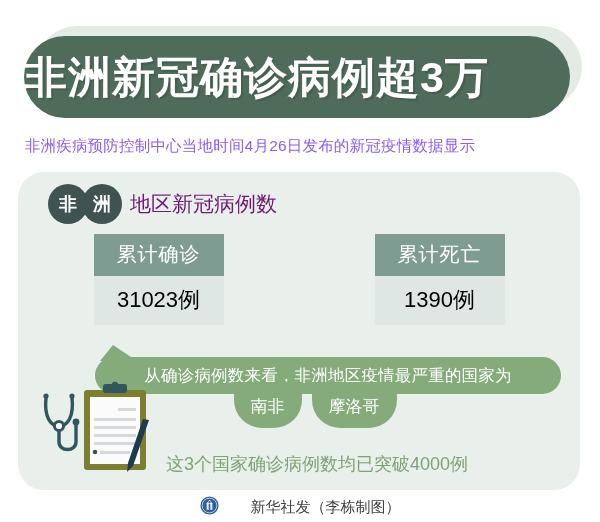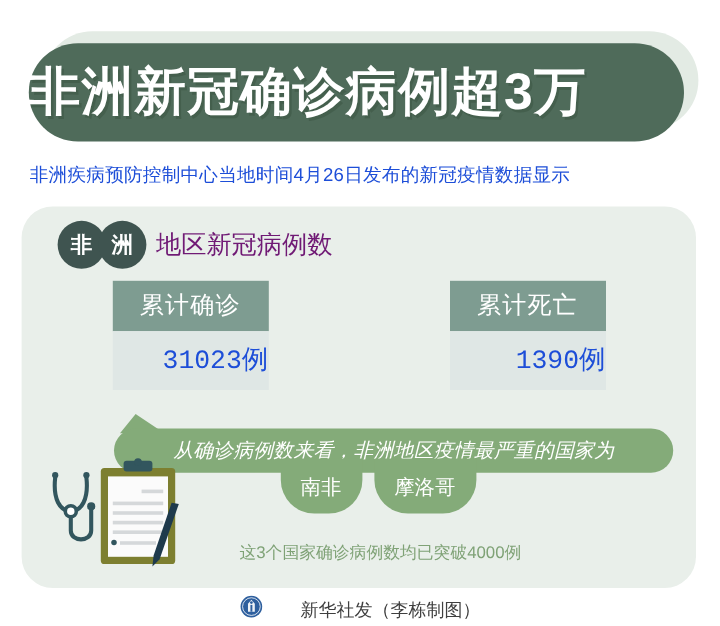--- a/index.html
+++ b/index.html
@@ -47,21 +47,21 @@
     white-space: nowrap;
     text-shadow: 2px 2px 0 rgba(60,85,68,0.55);
   }
 
   
   .subtitle {
     position: absolute;
     left: 0; top: 136px;
     width: 500px;
     text-align: center;
-    color: #1d4ed8;
+    color: #8b5cf6;
     font-size: 15.5px;
     letter-spacing: 0.2px;
     white-space: nowrap;
   }
 
   
   .panel {
     position: absolute;
     left: 18px; top: 172px;
     width: 562px; height: 318px;
@@ -110,51 +110,49 @@
     left: 0; top: 62px;
     width: 562px;
     display: flex;
     justify-content: space-around;
   }
   .stat {
     width: 130px;
     display: flex;
     flex-direction: column;
     align-items: stretch;
-    font-family: Liberation Mono, monospace;
   }
   .stat-head {
     background: #7e9c91;
     color: #ffffff;
     font-size: 20px;
     text-align: center;
     padding: 7px 0 8px;
     letter-spacing: 1px;
     white-space: nowrap;
   }
   .stat-val {
     background: #dfe7e5;
-    color: #1d4ed8;
+    color: #000000;
     font-size: 22px;
-    text-align: right;
+    text-align: center;
     padding: 9px 0 10px;
     white-space: nowrap;
   }
 
   
   .bubble {
     position: absolute;
     left: 77px; top: 185px;
     width: 466px; height: 37px;
     background: #84ab79;
     border-radius: 19px;
     display: flex;
     align-items: center;
     justify-content: center;
-    font-style: italic;
   }
   .bubble-text {
     color: #ffffff;
     font-size: 16.5px;
     white-space: nowrap;
     letter-spacing: 0.2px;
   }
   .bubble-tail {
     position: absolute;
     left: 82px; top: 173px;
@@ -185,21 +183,21 @@
     margin-top: -3px;
   }
 
   
   .note {
     position: absolute;
     left: 0; top: 280px;
     width: 548px;
     text-align: center;
     color: #7fa276;
-    font-size: 14px;
+    font-size: 18px;
     white-space: nowrap;
     padding-left: 50px;
     box-sizing: border-box;
   }
 
   
   .illus {
     position: absolute;
     left: 12px; top: 208px;
     width: 140px; height: 100px;

